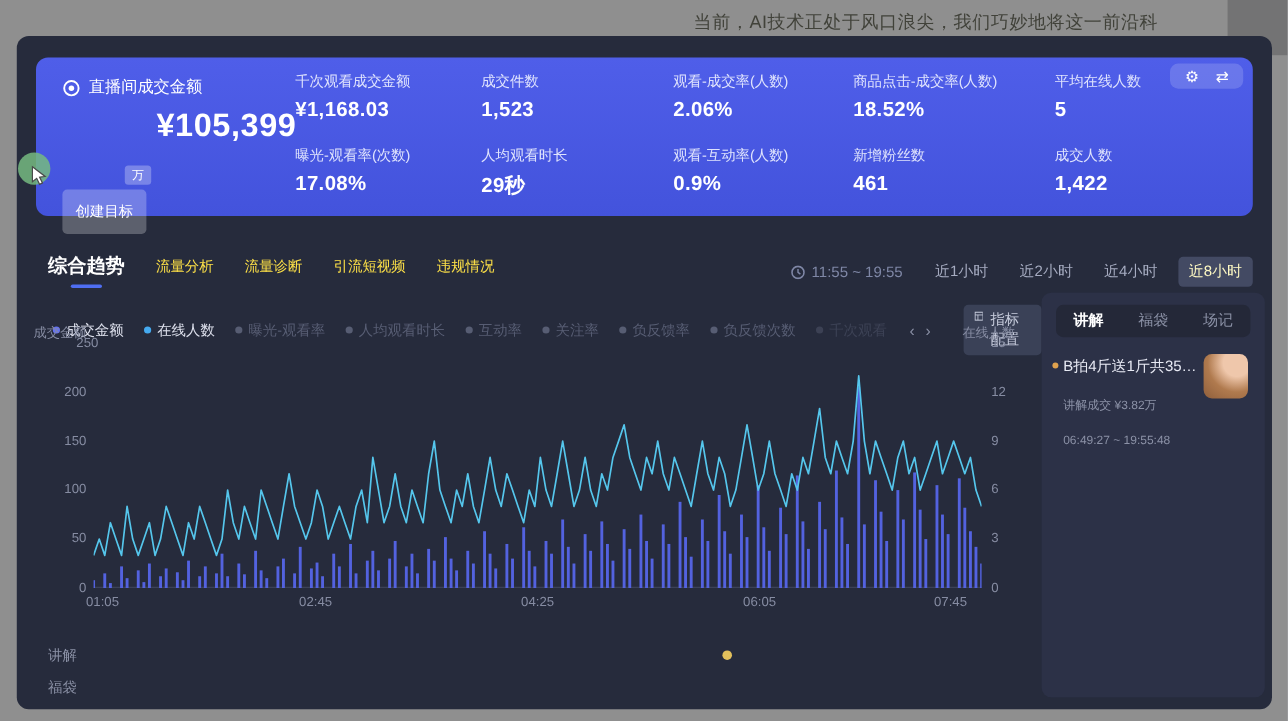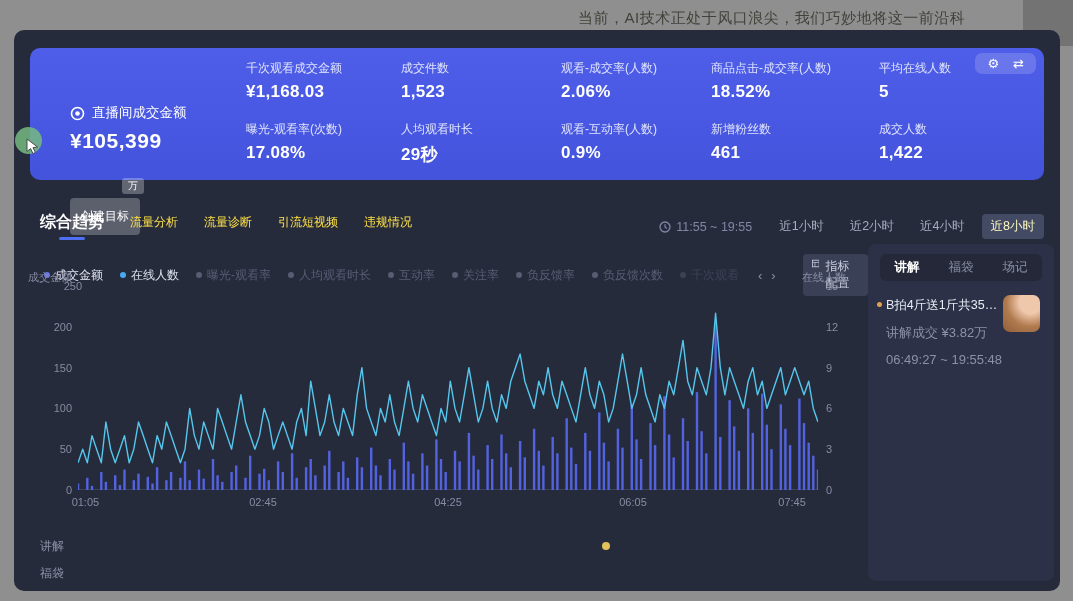--- a/index.html
+++ b/index.html
@@ -6,23 +6,23 @@
   body { font-family:"Liberation Sans","DejaVu Sans",sans-serif; }
   .page { position:relative; width:1073px; height:601px; background:#8f8f8f; overflow:hidden; }
   .caption { position:absolute; left:578px; top:9px; font-size:15px; color:#41423a; letter-spacing:.5px; }
   .corner-shade { position:absolute; right:0; top:0; width:50px; height:46px; background:#5c5d5e; opacity:.55; }
 
   .card { position:absolute; left:14px; top:30px; width:1046px; height:561px; background:#262b3c; border-radius:10px; }
 
   
   .kpi { position:absolute; left:16px; top:18px; width:1014px; height:132px; border-radius:10px;
          background:linear-gradient(180deg,#4f5ee9,#4353dc); color:#fff; }
-  .kpi-left { position:absolute; left:40px; top:16px; width:195px;margin-top:40px; }
+  .kpi-left { position:absolute; left:22px; top:16px; width:195px; }
   .kpi-title-row { display:flex; align-items:center; gap:7px; font-size:13.5px; }
-  .kpi-value { font-size:21px; font-weight:bold; margin-top:7px; letter-spacing:.5px; }
+  .kpi-value { font-size:27px; font-weight:bold; margin-top:7px; letter-spacing:.5px;text-align:right; }
   .unit-badge { position:absolute; left:52px; top:74px; font-size:10px; padding:1px 6px; border-radius:3px;
                 background:rgba(255,255,255,.28); }
   .goal-btn { position:absolute; left:0; top:94px; border:none; cursor:pointer; font-size:12px; color:#fff;
               padding:10px 11px; border-radius:4px; background:rgba(255,255,255,.25); font-family:inherit; }
   .kpi-grid { position:absolute; left:216px; top:12px; display:grid; row-gap:19px;
               grid-template-columns:155px 160px 150px 168px 150px; }
   .kpi-cell .lbl { font-size:12px; color:rgba(236,239,255,.92); }
   .kpi-cell .val { font-size:17px; font-weight:bold; margin-top:5px; letter-spacing:.3px; }
   .kpi-actions { position:absolute; right:8px; top:5px; display:flex; gap:14px; align-items:center;
                  background:rgba(255,255,255,.16); border-radius:7px; padding:4px 12px; font-size:13px; }
@@ -65,21 +65,21 @@
   .bag-dot { position:absolute; width:8px; height:8px; border-radius:50%; background:#e2c05c; }
 
   
   .sidebar { position:absolute; left:854px; top:214px; right:6px; bottom:10px; background:#2c3147; border-radius:8px; }
   .side-tabs { margin:10px 12px 0; background:#242838; border-radius:6px; display:flex; height:27px; align-items:center; }
   .side-tab { flex:1; text-align:center; font-size:12.5px; color:#8b91a6; cursor:pointer; }
   .side-tab.active { color:#fff; font-weight:bold; }
   .side-item { position:relative; margin:16px 14px 0 18px; cursor:pointer; }
   .bullet { position:absolute; left:-9px; top:5px; width:5px; height:5px; border-radius:50%; background:#e0a24e; }
   .item-title { width:112px; font-size:12.5px; color:#e8eaf4; white-space:nowrap; overflow:hidden; text-overflow:ellipsis; }
-  .item-sub { font-size:13px; color:#8b91a6; margin-top:10px; }
+  .item-sub { font-size:10px; color:#8b91a6; margin-top:17px; }
   .thumb { position:absolute; right:0; top:-2px; width:37px; height:37px; border-radius:7px;
            background:radial-gradient(circle at 75% 20%,#efc7ab 0 28%,#b07a4e 60%,#8f5e3b 100%); }
 
   
   .cursor-halo { position:absolute; left:15px; top:127px; width:27px; height:27px; border-radius:50%;
                  background:rgba(118,186,128,.85); }
   .cursor-arrow { position:absolute; left:26px; top:138px; }
 </style>
 </head>
 <body>

